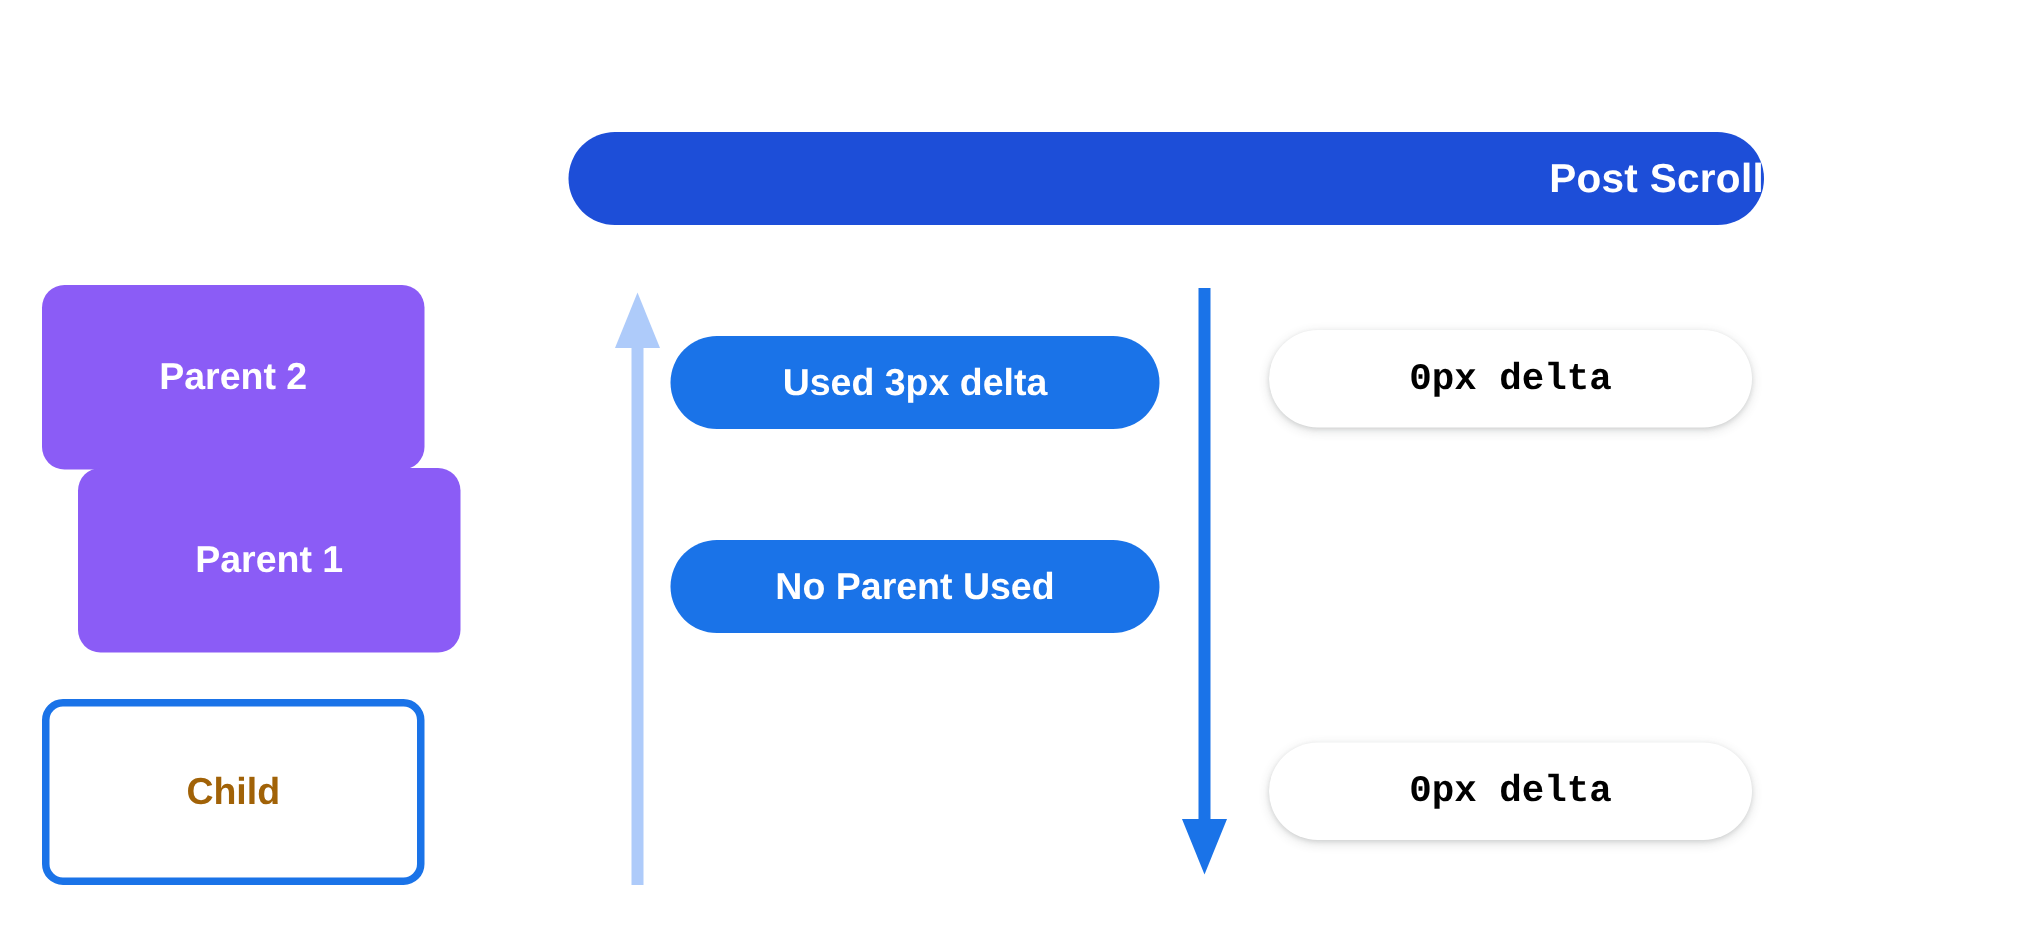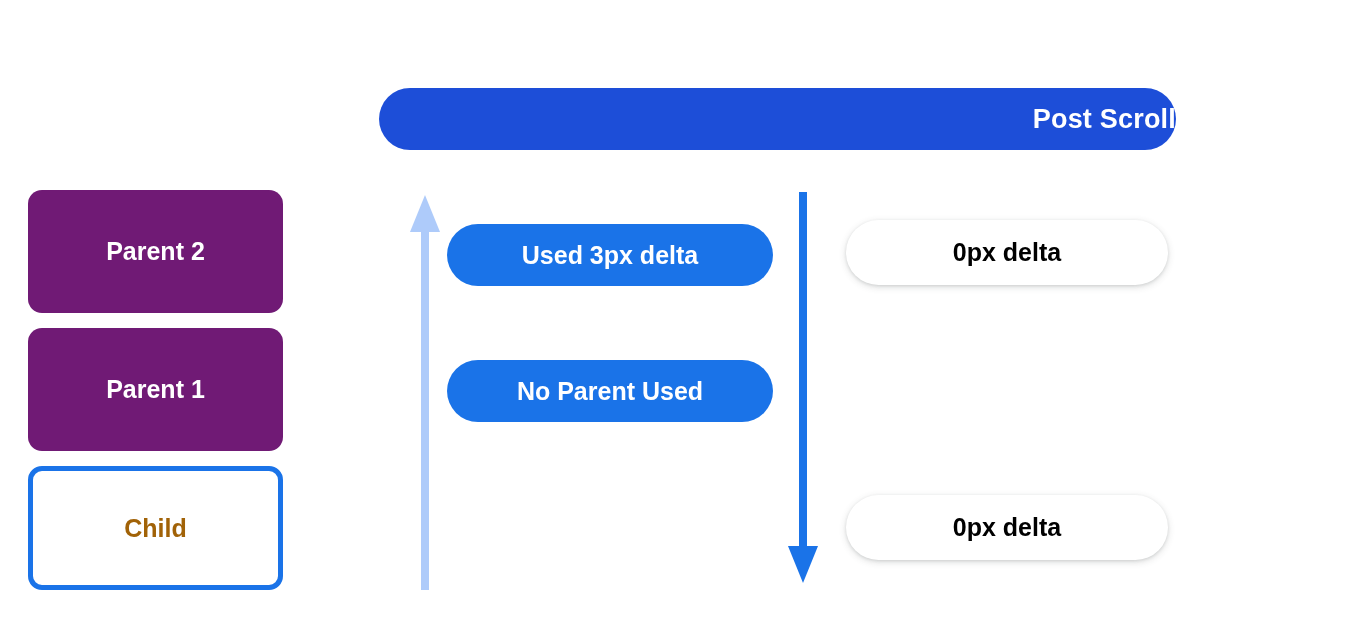--- a/index.html
+++ b/index.html
@@ -52,35 +52,36 @@
     align-items: center;
     justify-content: center;
     box-sizing: border-box;
   }
   .stack-box .stack-label {
     font-size: 25px;
     font-weight: bold;
     line-height: 1;
   }
   .stack-box.filled {
-    background: #701a75;
+    background: #8b5cf6;
+    border-radius: 15px;
   }
   .stack-box.filled .stack-label {
     color: #ffffff;
   }
   .stack-box.outlined {
     background: #ffffff;
     border: 5px solid #1a73e8;
   }
   .stack-box.outlined .stack-label {
     color: #a16207;
     font-weight: bold;
   }
   .box-parent2 { top: 190px; }
-  .box-parent1 { top: 328px; }
+  .box-parent1 { top: 312px; margin-left: 24px; }
   .box-child   { top: 466px; height: 124px; }
 
   
   .arrow {
     position: absolute;
   }
   .arrow-up {
     left: 408px;
     top: 192px;
     width: 34px;
@@ -118,20 +119,21 @@
   .pill-no-delta   { top: 360px; }
 
   
   .pill-white {
     left: 846px;
     width: 322px;
     height: 65px;
     background: #ffffff;
     border-radius: 33px;
     box-shadow: 0 2px 7px rgba(60, 64, 67, 0.18), 0 1px 3px rgba(60, 64, 67, 0.12);
+    font-family: Liberation Mono, monospace;
   }
   .pill-white .pill-label {
     color: #000000;
     font-size: 25px;
     font-weight: bold;
     line-height: 1;
   }
   .pill-delta-top    { top: 220px; }
   .pill-delta-bottom { top: 495px; }
 </style>

